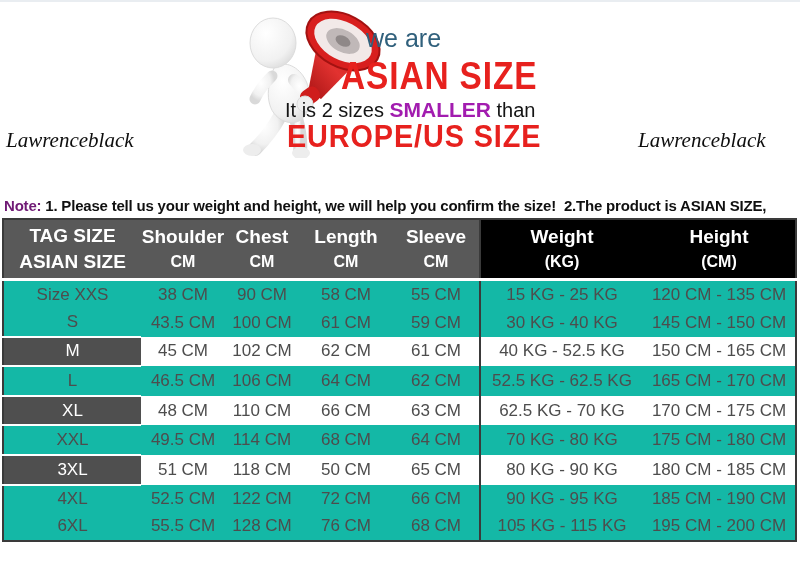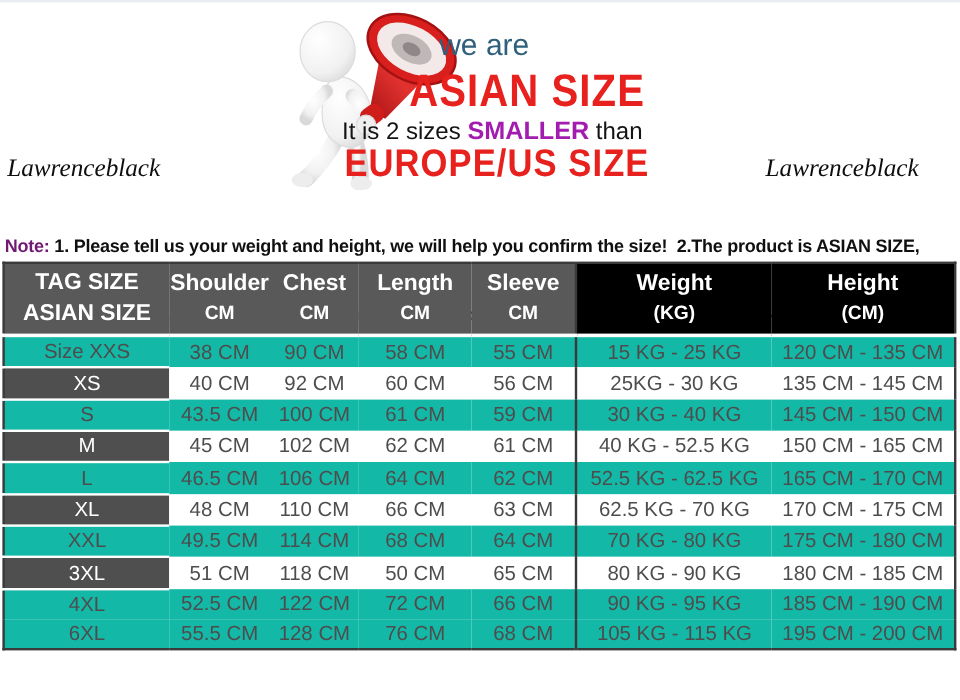--- a/index.html
+++ b/index.html
@@ -148,29 +148,20 @@
     <tbody>
         <tr class="row-light">
           <td>Size XXS</td>
           <td>38 CM</td>
           <td>90 CM</td>
           <td>58 CM</td>
           <td>55 CM</td>
           <td class="col-weight">15 KG - 25 KG</td>
           <td>120 CM  - 135 CM</td>
         </tr>
-        <tr class="row-white">
-          <td class="size-dark">XS</td>
-          <td>40 CM</td>
-          <td>92 CM</td>
-          <td>60 CM</td>
-          <td>56 CM</td>
-          <td class="col-weight">25KG  - 30 KG</td>
-          <td>135 CM - 145 CM</td>
-        </tr>
         <tr class="row-light">
           <td>S</td>
           <td>43.5 CM</td>
           <td>100 CM</td>
           <td>61 CM</td>
           <td>59 CM</td>
           <td class="col-weight">30 KG - 40 KG</td>
           <td>145 CM  - 150 CM</td>
         </tr>
         <tr class="row-white">

